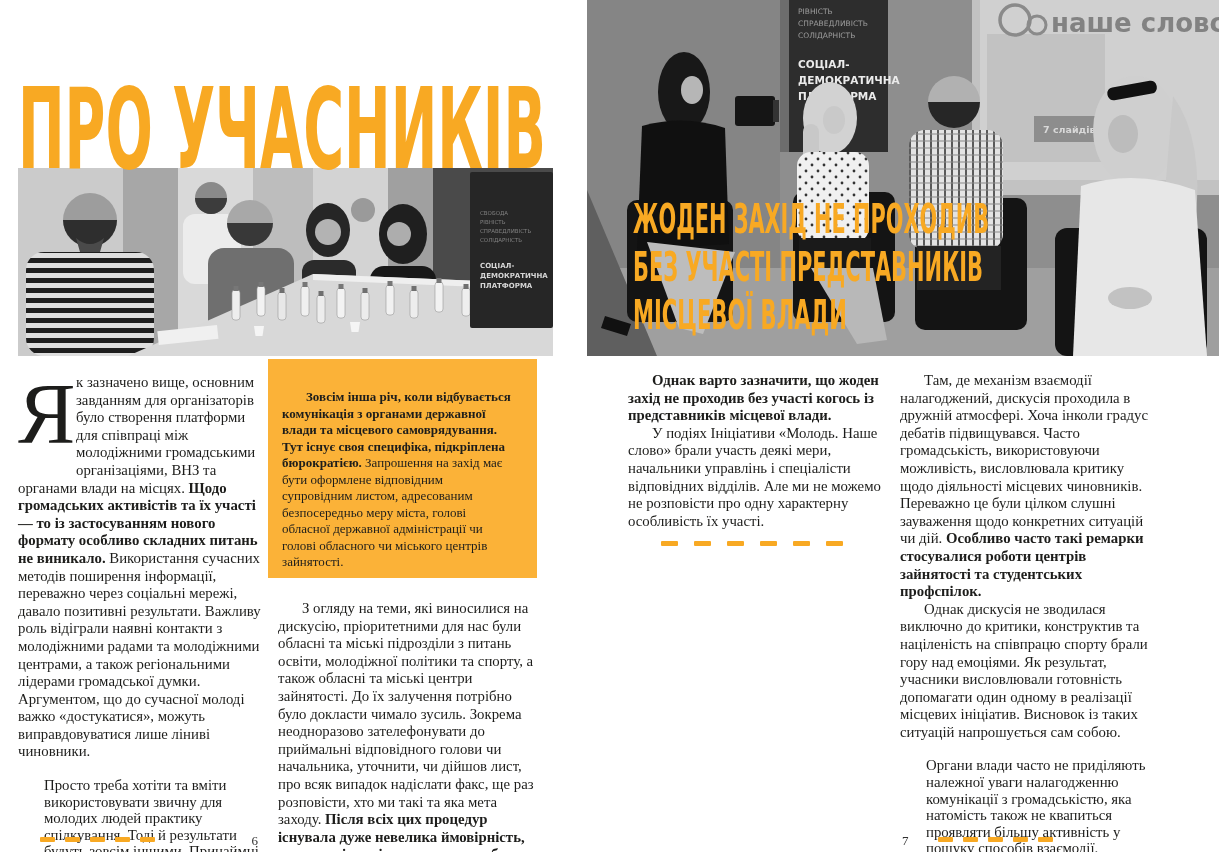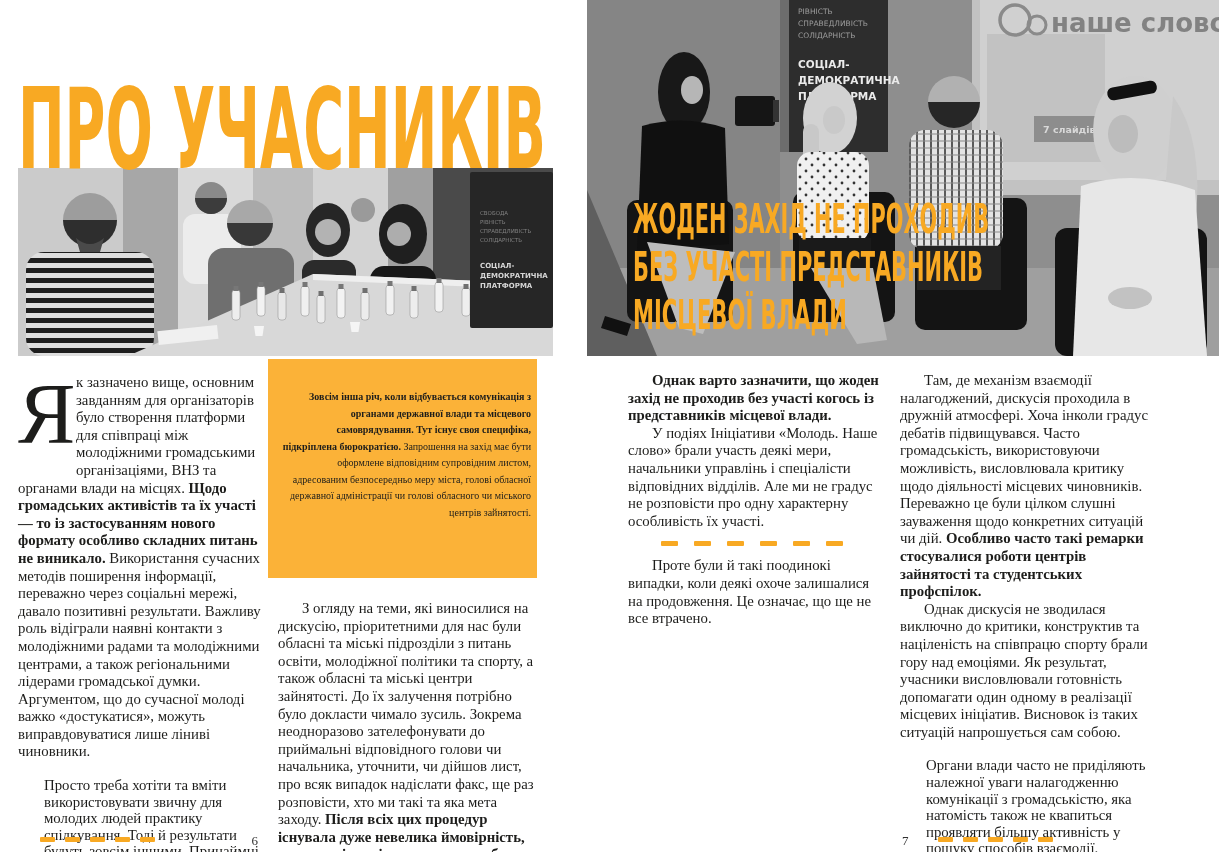--- a/index.html
+++ b/index.html
@@ -30,22 +30,22 @@
   .indent{text-indent:24px;}
   .b{font-weight:bold;}
   .quote{margin:16px 0 0 26px;line-height:16.6px;}
   .dropcap{
     float:left;width:52px;height:86px;font-size:86px;line-height:76px;
     font-weight:400;margin:2px 6px 0 0;letter-spacing:-2px;
   }
   
   .yellow-box{
     position:absolute;left:268px;top:359px;width:269px;height:219px;
-    background:var(--box);box-sizing:border-box;padding:30px 6px 0 14px;
-    font-size:10px;line-height:16.5px;text-align:right;
+    background:var(--box);box-sizing:border-box;padding:30px 21px 0 14px;
+    font-size:13px;line-height:16.5px;
   }
   
   .dashes{display:flex;align-items:center;}
   .dashes .dash{background:var(--accent);border-radius:1px;display:block;}
   .dashes.sm .dash{width:15px;height:5px;margin-right:10px;}
   .dashes.lg .dash{width:17px;height:5px;margin-right:16px;}
   .dashes-col1{position:absolute;left:40px;top:837px;}
   .dashes-col4{position:absolute;left:938px;top:837px;}
   .dashes-divider{margin:11px 0 11px 33px;}
   
@@ -300,30 +300,29 @@
       <g font-size="41" font-weight="bold" style="fill:var(--accent)">
         <text x="2" y="37" textLength="356" lengthAdjust="spacingAndGlyphs">ЖОДЕН ЗАХІД НЕ ПРОХОДИВ</text>
         <text x="2" y="85" textLength="350" lengthAdjust="spacingAndGlyphs">БЕЗ УЧАСТІ ПРЕДСТАВНИКІВ</text>
         <text x="2" y="133" textLength="214" lengthAdjust="spacingAndGlyphs">МІСЦЕВОЇ ВЛАДИ</text>
       </g>
     </svg>
   </div>
 
   <div class="col col3">
     <p class="body indent b">Однак варто зазначити, що жоден захід не проходив без участі когось із представників місцевої влади.</p>
-    <p class="body indent">У подіях Ініціативи «Молодь. Наше слово» брали участь деякі мери, начальники управлінь і спеціалісти відповідних відділів. Але ми не градус не розповісти про одну характерну особливість їх участі.</p>
+    <p class="body indent">У подіях Ініціативи «Молодь. Наше слово» брали участь деякі мери, начальники управлінь і спеціалісти відповідних відділів. Але ми не можемо не розповісти про одну характерну особливість їх участі.</p>
     <div class="dashes lg dashes-divider">
         <span class="dash"></span>
         <span class="dash"></span>
         <span class="dash"></span>
         <span class="dash"></span>
         <span class="dash"></span>
         <span class="dash"></span>
       </div>
-    <p class="body indent">Проте були й такі поодинокі випадки, коли деякі охоче залишалися на продовження. Це означає, що ще не все втрачено.</p>
   </div>
 
   <div class="col col4">
     <p class="body indent"><span>Там, де механізм взаємодії налагоджений, дискусія проходила в дружній атмосфері. Хоча інколи градус дебатів підвищувався. Часто громадськість, використовуючи можливість, висловлювала критику щодо діяльності місцевих чиновників. Переважно це були цілком слушні зауваження щодо конкретних ситуацій чи дій. </span><span class="b">Особливо часто такі ремарки стосувалися роботи центрів зайнятості та студентських профспілок.</span></p>
     <p class="body indent">Однак дискусія не зводилася виключно до критики, конструктив та націленість на співпрацю спорту брали гору над емоціями. Як результат, учасники висловлювали готовність допомагати один одному в реалізації місцевих ініціатив. Висновок із таких ситуацій напрошується сам собою.</p>
     <p class="quote">Органи влади часто не приділяють належної уваги налагодженню комунікації з громадськістю, яка натомість також не квапиться проявляти більшу активність у пошуку способів взаємодії.</p>
   </div>
 
   <div class="dashes sm dashes-col4">
       <span class="dash"></span>

